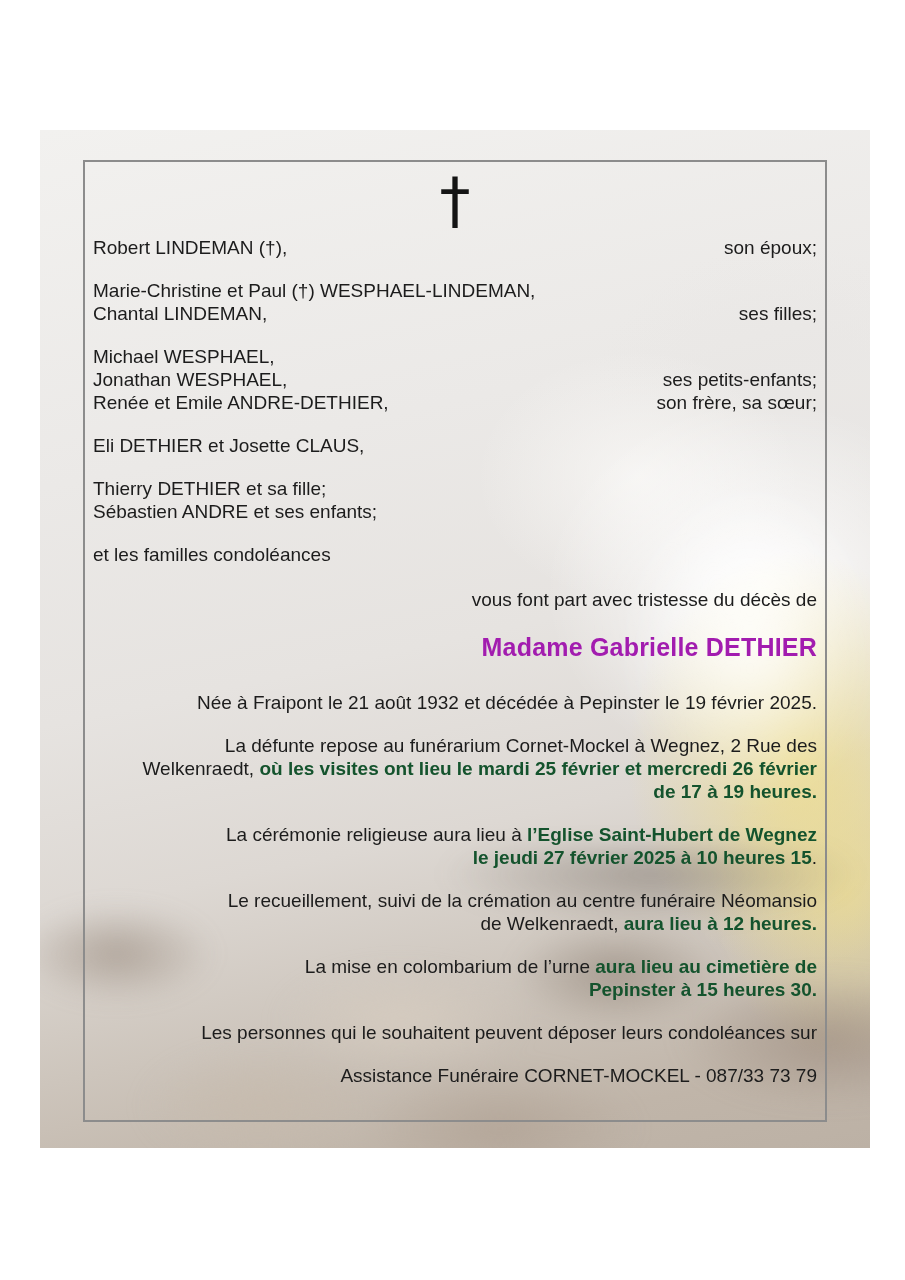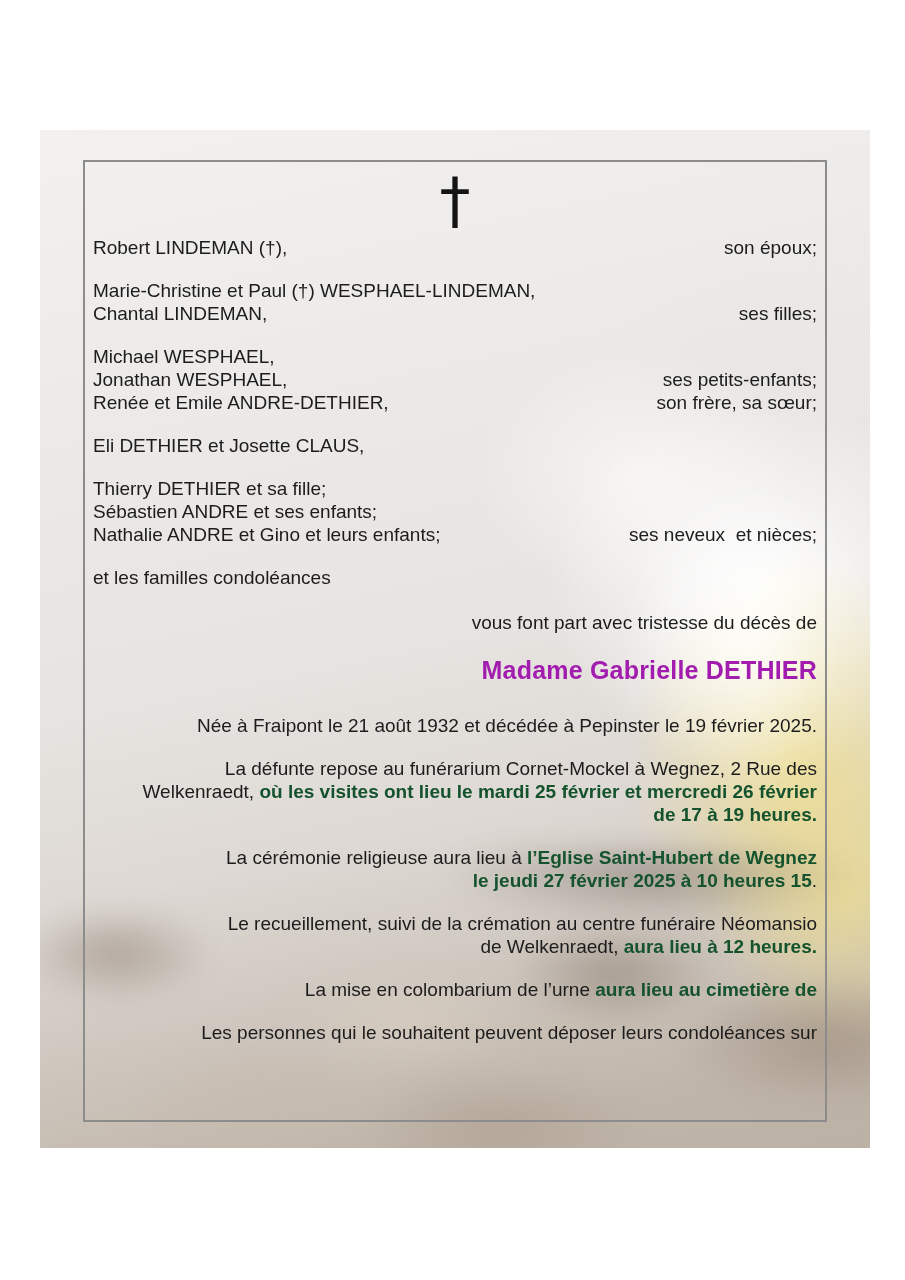--- a/index.html
+++ b/index.html
@@ -116,24 +116,20 @@
     <div class="row grp">
       <span class="l">Eli DETHIER et Josette CLAUS,</span>
     </div>
 
     <div class="row grp">
       <span class="l">Thierry DETHIER et sa fille;</span>
     </div>
     <div class="row">
       <span class="l">Sébastien ANDRE et ses enfants;</span>
     </div>
-    <div class="row">
-      <span class="l">Nathalie ANDRE et Gino et leurs enfants;</span>
-      <span class="r">ses neveux  et nièces;</span>
-    </div>
 
     <div class="row grp">
       <span class="l">et les familles condoléances</span>
     </div>
 
     <div class="center announce">vous font part avec tristesse du décès de</div>
 
     <div class="center deceased">Madame Gabrielle DETHIER</div>
 
     <div class="center birth">Née à Fraipont le 21 août 1932 et décédée à Pepinster le 19 février 2025.</div>
@@ -149,19 +145,21 @@
       <div><strong>le jeudi 27 février 2025 à 10 heures 15</strong><span>.</span></div>
     </div>
 
     <div class="center para">
       <div><span>Le recueillement, suivi de la crémation au centre funéraire Néomansio</span></div>
       <div><span>de Welkenraedt, </span><strong>aura lieu à 12 heures.</strong></div>
     </div>
 
     <div class="center para">
       <div><span>La mise en colombarium de l’urne </span><strong>aura lieu au cimetière de</strong></div>
+      <div><strong>Pepinster à 15 heures 30.</strong></div>
     </div>
 
     <div class="center para">Les personnes qui le souhaitent peuvent déposer leurs condoléances sur</div>
 
+    <div class="center footerline">Assistance Funéraire CORNET-MOCKEL - 087/33 73 79</div>
 
   </div>
 </div>
 
 </body></html>

